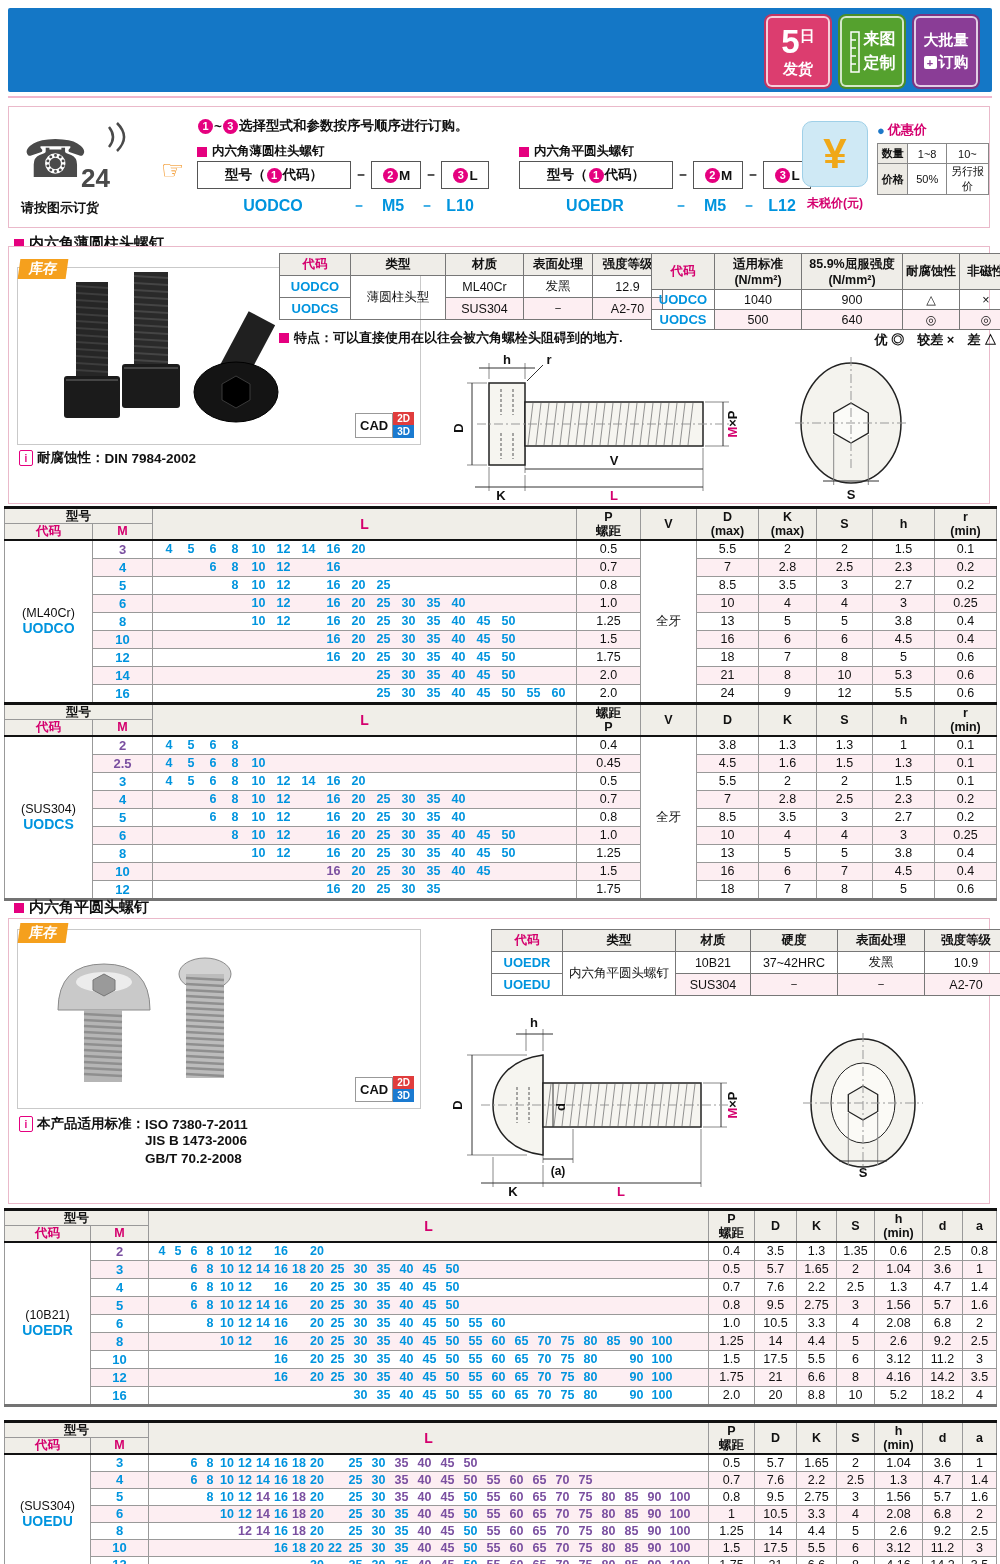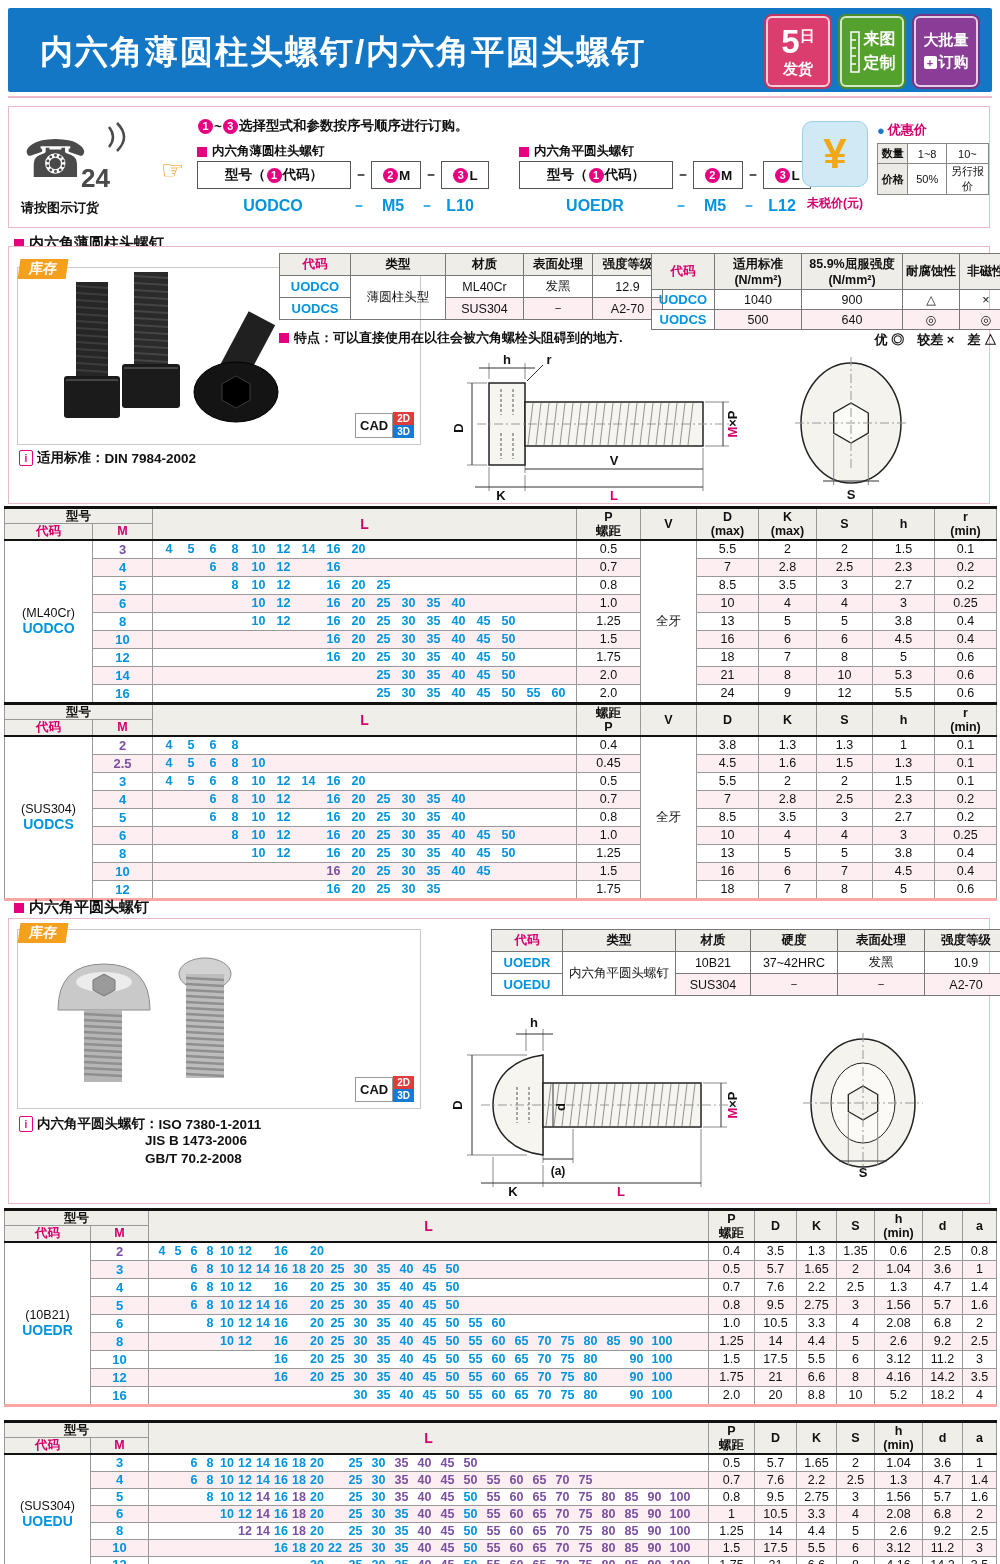--- a/index.html
+++ b/index.html
@@ -44,21 +44,21 @@
   
   .spec{border-collapse:collapse;table-layout:fixed;}
   .spec th{background:#efede8;border:1px solid #777;font-size:12.5px;padding:2px 1px;font-weight:bold;}
   .spec td{border:1px solid #777;font-size:12.5px;text-align:center;padding:2px 1px;}
   .spec .codeh{color:#d4006e;}
   .spec .codev{color:#0094de;font-weight:bold;font-size:13px;}
   .spec tr.pinkrow td{background:#fdeef2;}
   .legend{font-size:13px;font-weight:bold;text-align:right;}
   .featline{font-size:13px;font-weight:bold;display:flex;align-items:center;}
   
-  .dt{border-collapse:collapse;table-layout:fixed;border-top:3px solid #111;border-bottom:3px solid #fca5a5;border-radius:10px;}
+  .dt{border-collapse:collapse;table-layout:fixed;border-top:3px solid #111;border-bottom:3px solid #737373;border-radius:10px;}
   .dt th{background:#f0eee8;border:1px solid #999;font-size:12.5px;font-weight:bold;padding:0 1px;line-height:1.15;}
   .dt thead{border-bottom:2px solid #111;}
   .dt td{border:1px solid #999;font-size:12.5px;text-align:center;padding:0;}
   .dt tr.alt td{background:#fdeef2;}
   .dt td.white{background:#fff;}
   .magh{color:#d4006e;}
   .lcell{text-align:left !important;padding-left:5px !important;}
   .slot{display:inline-block;text-align:center;font-weight:bold;color:#0094de;font-size:12.5px;vertical-align:top;}
   .slot.p{color:#7a4fa0;}
   .mcol{color:#0094de;font-weight:bold;font-size:13px;}
@@ -66,21 +66,20 @@
   .codecell div.mat{font-size:12.5px;color:#111;}
   .codecell div.cod{font-size:14px;font-weight:bold;color:#0094de;}
   svg text{font-family:"Liberation Sans",sans-serif;}
 </style>
 </head>
 <body>
 
 <div id="page">
 
   <div class="abs hdr">
-    <div class="abs hdr-title">内六角薄圆柱头螺钉/内六角平圆头螺钉</div>
     <div class="abs badges">
       <div class="badge" style="background:#dc3d6f">
         <div style="display:flex;align-items:flex-start;line-height:1">
           <span style="font-size:33px">5</span>
           <span style="font-size:15px;margin-top:3px">日</span>
         </div>
         <div style="font-size:15px;margin-top:2px">发货</div>
       </div>
       <div class="badge" style="background:#55a12e;flex-direction:row;gap:3px">
         <svg width="12" height="42">
@@ -257,21 +256,21 @@
         <span class="cadmain">CAD</span>
         <span class="cadcol">
           <span class="cad2">2D</span>
           <span class="cad3">3D</span>
         </span>
       </div>
     </div>
     <div class="abs stock" style="left:10px;top:12px">库存</div>
     <div class="abs stdline" style="left:10px;top:202px">
       <span class="info">i</span>
-      <span>适用标准：</span>
+      <span>耐腐蚀性：</span>
       <span>DIN 7984-2002</span>
     </div>
 
     <table class="abs spec" style="left:270px;top:6px;width:368px">
       <tbody>
           <tr>
         <th class="codeh" style="width:68px">代码</th>
         <th style="width:92px">类型</th>
         <th style="width:75px">材质</th>
         <th style="width:66px">表面处理</th>
@@ -715,22 +714,22 @@
         <span class="cadcol">
           <span class="cad2">2D</span>
           <span class="cad3">3D</span>
         </span>
       </div>
     </div>
     <div class="abs stock" style="left:10px;top:4px">库存</div>
 
     <div class="abs stdline" style="left:10px;top:196px">
       <span class="info">i</span>
-      <span>内六角平圆头螺钉：</span>
-      <span>ISO 7380-1-2011</span>
+      <span>本产品适用标准：</span>
+      <span>ISO 7380-7-2011</span>
     </div>
     <div class="abs stdline" style="left:136px;top:214px">JIS B 1473-2006</div>
     <div class="abs stdline" style="left:136px;top:232px">GB/T 70.2-2008</div>
 
     <table class="abs spec" style="left:482px;top:10px;width:498px">
       <tbody>
           <tr>
         <th class="codeh" style="width:68px">代码</th>
         <th style="width:110px">类型</th>
         <th style="width:72px">材质</th>

